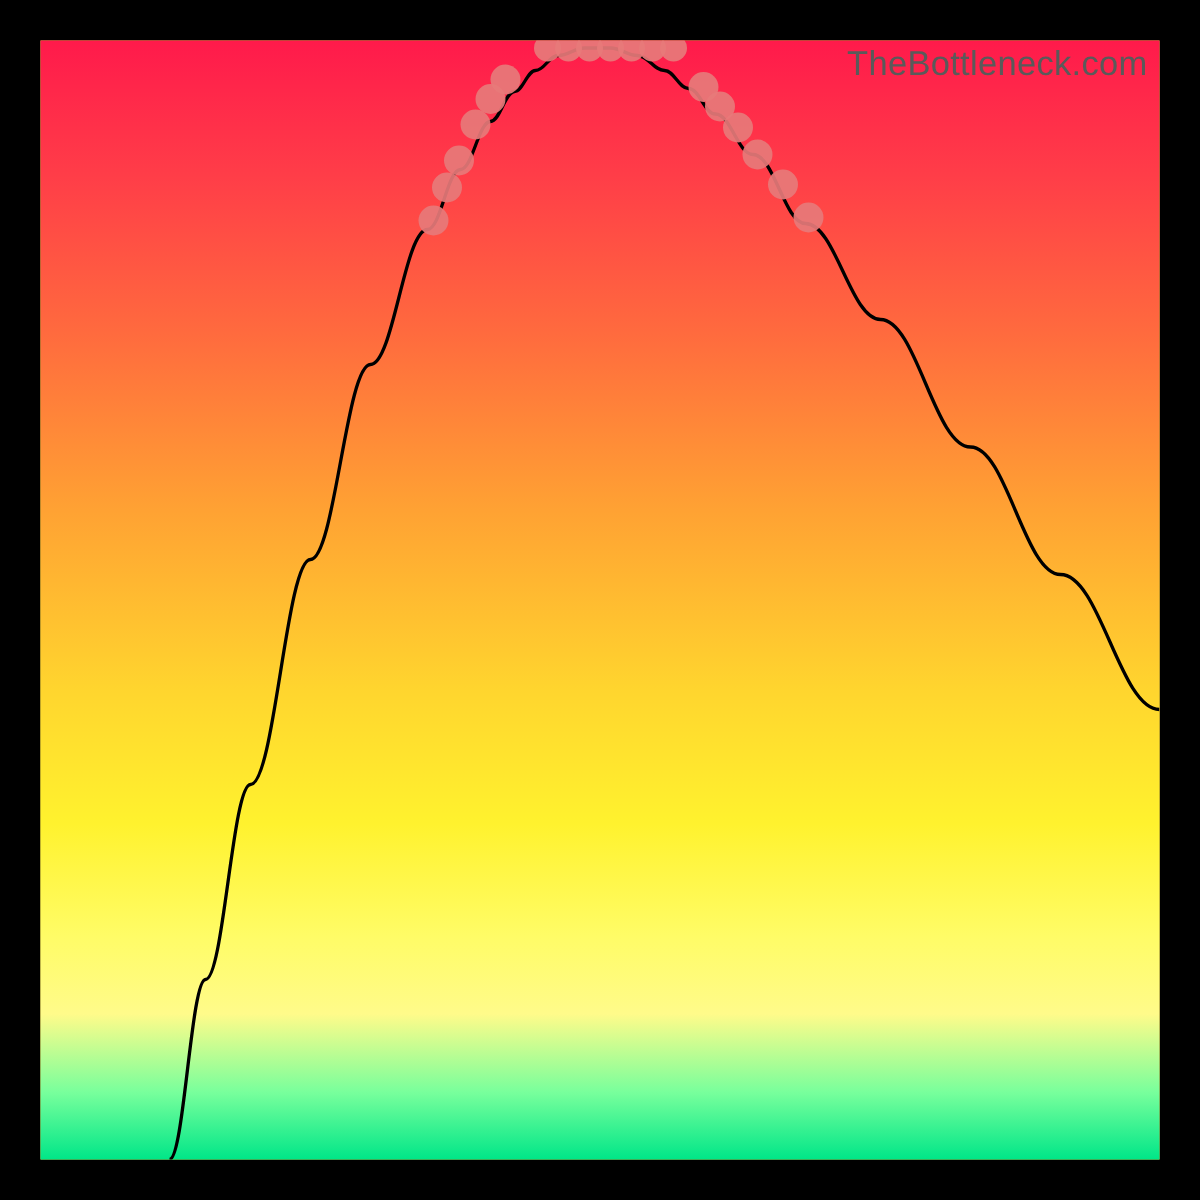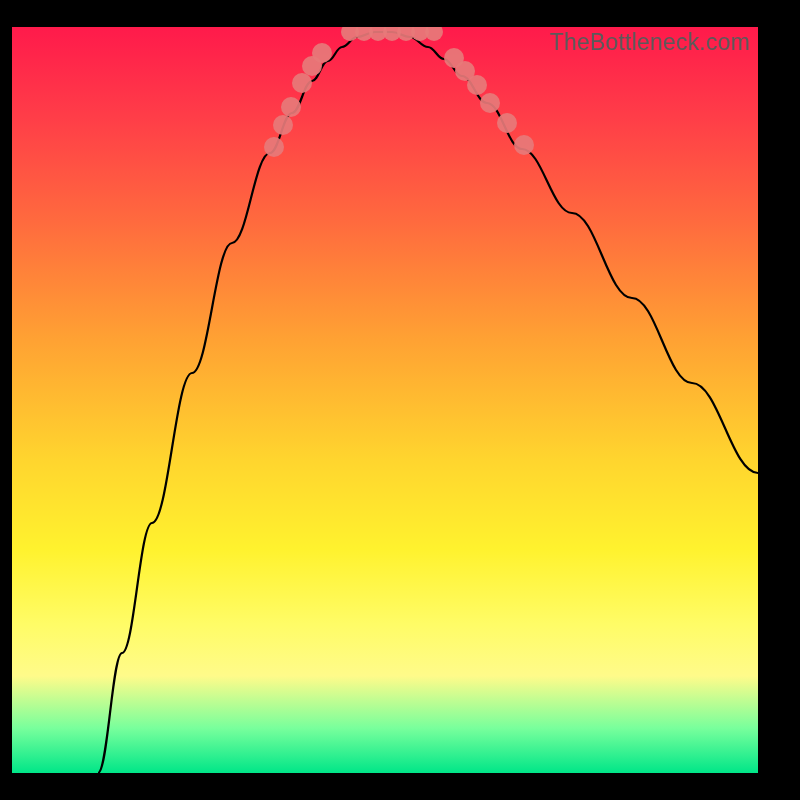--- a/index.html
+++ b/index.html
@@ -6,21 +6,21 @@
     margin: 0;
     padding: 0;
     width: 800px;
     height: 800px;
     background: #000;
     font-family: Arial, Helvetica, sans-serif;
     overflow: hidden;
   }
   .frame {
     position: absolute;
-    left: 12px;
+    left: 27px;
     top: 27px;
     width: 746px;
     height: 746px;
     background: #fde047;
   }
   .plot {
     position: absolute;
     left: 0;
     top: 0;
     width: 746px;

